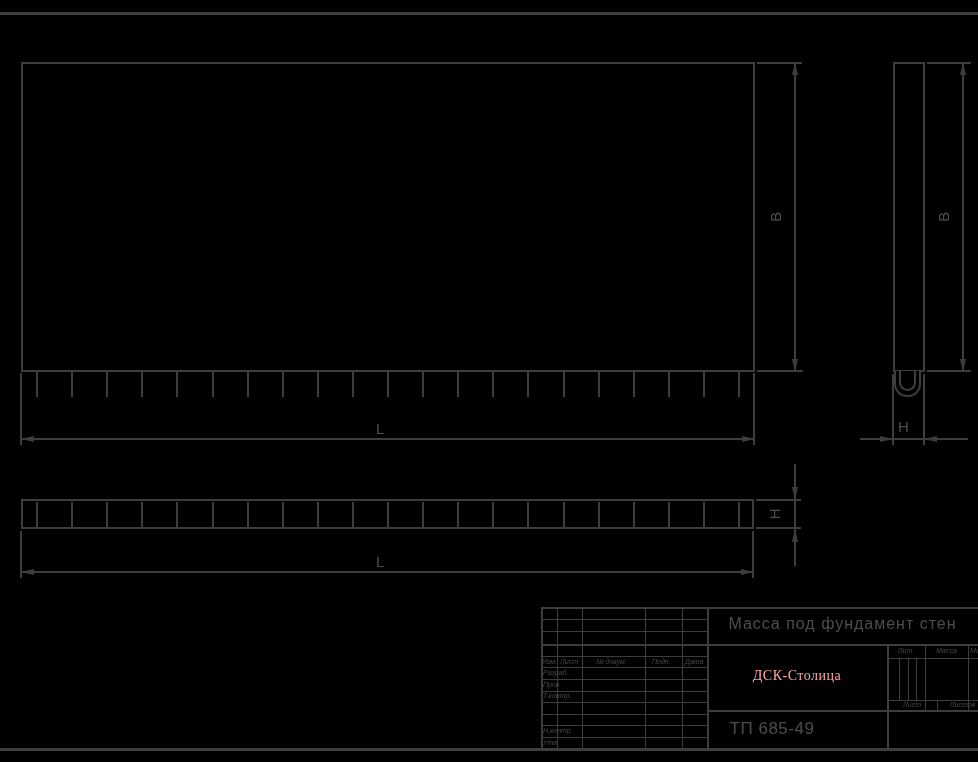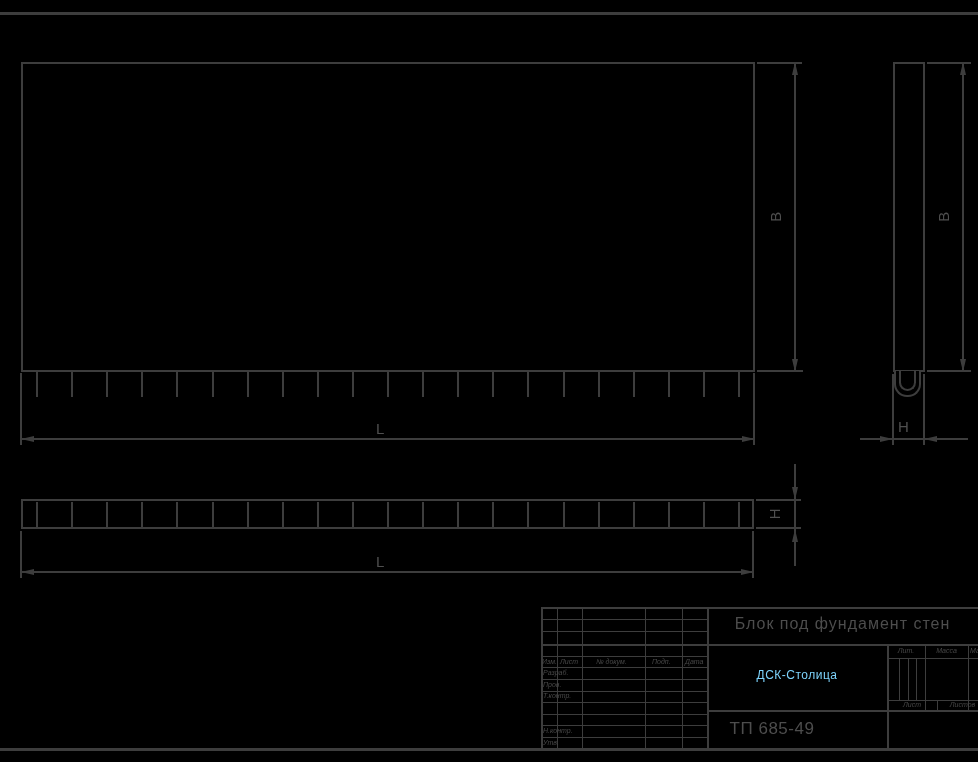--- a/index.html
+++ b/index.html
@@ -15,21 +15,21 @@
   .ar{position:absolute;width:0;height:0;}
   .ar-left {border-top:3px solid transparent;border-bottom:3px solid transparent;border-right:13px solid #3d3d3d;}
   .ar-right{border-top:3px solid transparent;border-bottom:3px solid transparent;border-left:13px solid #3d3d3d;}
   .ar-up   {border-left:3px solid transparent;border-right:3px solid transparent;border-bottom:13px solid #3d3d3d;}
   .ar-down {border-left:3px solid transparent;border-right:3px solid transparent;border-top:13px solid #3d3d3d;}
   .uouter{position:absolute;left:894px;top:371px;width:27px;height:26px;box-sizing:border-box;
           border:2px solid #3d3d3d;border-top:none;border-radius:0 0 13px 13px;background:#000;}
   .uinner{position:absolute;left:899px;top:371px;width:17px;height:20px;box-sizing:border-box;
           border:2px solid #3d3d3d;border-top:none;border-radius:0 0 9px 9px;background:#000;}
   .cell-title{font-size:16px;letter-spacing:1px;color:#4d4d4d;}
-  .cell-co{font-size:12px;letter-spacing:.5px;color:#7dd3fc;}
+  .cell-co{font-size:14px;letter-spacing:.5px;color:#fca5a5;font-family:Liberation Serif, serif;}
   .cell-doc{font-size:17px;letter-spacing:.5px;color:#4d4d4d;}
 </style>
 </head>
 <body>
 
 <div id="stage">
 
   <div class="ln" style="left:0;top:12px;width:978px;height:3px;"></div>
   <div class="ln" style="left:0;top:748px;width:978px;height:3px;"></div>
 
@@ -162,21 +162,21 @@
 
     <div class="ln" style="left:887px;top:658px;width:91px;height:1px;"></div>
     <div class="ln" style="left:887px;top:700px;width:91px;height:1px;"></div>
     <div class="ln" style="left:899px;top:658px;width:1px;height:42px;"></div>
     <div class="ln" style="left:908px;top:658px;width:1px;height:42px;"></div>
     <div class="ln" style="left:916px;top:658px;width:1px;height:42px;"></div>
     <div class="ln" style="left:925px;top:644px;width:1px;height:67px;"></div>
     <div class="ln" style="left:968px;top:644px;width:1px;height:67px;"></div>
     <div class="ln" style="left:937px;top:700px;width:1px;height:11px;"></div>
 
-    <div class="txt cell-title" style="left:707px;top:615px;width:271px;text-align:center;">Блок под фундамент стен</div>
+    <div class="txt cell-title" style="left:707px;top:615px;width:271px;text-align:center;">Масса под фундамент стен</div>
     <div class="txt cell-co" style="left:707px;top:668px;width:180px;text-align:center;">ДСК-Столица</div>
     <div class="txt cell-doc" style="left:697px;top:719px;width:150px;text-align:center;">ТП 685-49</div>
 
     <div class="txt tiny" style="left:542px;top:658px;">Изм.</div>
     <div class="txt tiny" style="left:560px;top:658px;">Лист</div>
     <div class="txt tiny" style="left:596px;top:658px;">№ докум.</div>
     <div class="txt tiny" style="left:652px;top:658px;">Подп.</div>
     <div class="txt tiny" style="left:685px;top:658px;">Дата</div>
 
     <div class="txt tiny" style="left:543px;top:669px;">Разраб.</div>

